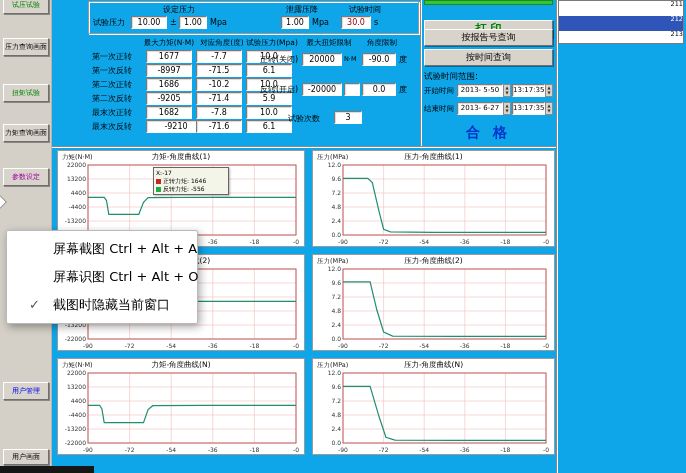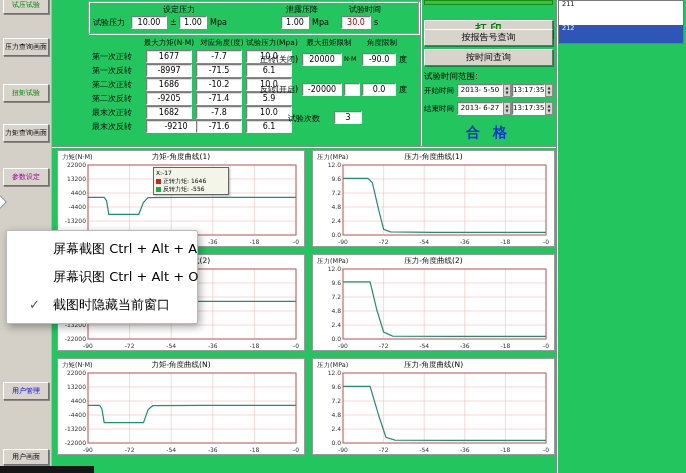--- a/index.html
+++ b/index.html
@@ -1,37 +1,37 @@
 <!DOCTYPE html>
 <html><head>
 <meta charset="utf-8">
 <style>
   * { margin:0; padding:0; box-sizing:border-box; }
   html,body { background:#777; }
   body { font-family:"DejaVu Sans","Liberation Sans",sans-serif; }
-  .app { position:relative; width:686px; height:473px; background:#22c55e; overflow:hidden; color:#000; }
+  .app { position:relative; width:686px; height:473px; background:#0ea5e9; overflow:hidden; color:#000; }
   .abs { position:absolute; }
   .lbl { position:absolute; font-size:8px; white-space:nowrap; line-height:11px; }
   .btn { position:absolute; background:#d8d4cc; border:1px solid; border-color:#ffffff #6f6f6f #6f6f6f #ffffff; box-shadow:1px 1px 0 rgba(0,0,0,.35); text-align:center; cursor:pointer; overflow:hidden; }
   .field { position:absolute; background:#fff; border:1px solid; border-color:#7a7a7a #ffffff #ffffff #7a7a7a; box-shadow:inset 1px 1px 1px rgba(0,0,0,.15); font-size:8px; text-align:center; line-height:11px; height:13px; overflow:hidden; }
   .etched { position:absolute; border:1px solid #9a9a9a; box-shadow:inset 1px 1px 0 #ffffff, 1px 1px 0 #ffffff; }
   .vsep { position:absolute; width:2px; border-left:1px solid #8a8a8a; border-right:1px solid #ffffff; }
   .hsep { position:absolute; height:2px; border-top:1px solid #8a8a8a; border-bottom:1px solid #ffffff; }
   .sidebar { position:absolute; left:0; top:0; width:52px; height:473px; background:#d4d0c8; border-right:1px solid #b8b4ac; }
   .sbtn { left:3px; width:46px; height:18px; font-size:7px; line-height:16px; white-space:nowrap; }
   .splitter { position:absolute; left:-5px; top:197px; width:10px; height:10px; background:#fff; border:1px solid #888; transform:rotate(45deg); }
   .chart-panel { position:absolute; background:#fff; border:1px solid #9a9a9a; }
   .chart-title { position:absolute; top:1px; left:0; right:0; text-align:center; font-size:7.5px; line-height:10px; }
   .chart-unit { position:absolute; top:1px; left:4px; font-size:6.5px; line-height:10px; color:#222; }
   .chart-plot { position:absolute; left:0; top:11px; right:0; bottom:0; }
   .chart-tooltip { position:absolute; left:95px; top:16px; width:76px; background:#f2f5e8; border:1px solid #666; padding:1px 2px; box-shadow:1px 1px 2px rgba(0,0,0,.3); }
   .tt-line { font-size:6px; line-height:8px; white-space:nowrap; }
   .sq { display:inline-block; width:5px; height:5px; margin-right:2px; vertical-align:middle; }
   .report-list { position:absolute; left:558px; top:0; width:126px; height:44px; background:#fff; border:1px solid #7a7a7a; overflow:hidden; }
-  .report-item { height:24px; font-size:6.5px; line-height:7px; padding-left:3px; cursor:pointer; }
+  .report-item { height:15px; font-size:6.5px; line-height:7px; padding-left:3px; cursor:pointer;text-align:right; }
   .report-item.selected { background:#2f55b8; color:#fff; }
   .ctx-menu { position:absolute; left:6px; top:230px; width:192px; background:#ffffff; border:1px solid #b9b9b9; border-radius:2px; box-shadow:2px 3px 8px rgba(0,0,0,.35); padding:4px 0; z-index:50; }
   .ctx-item { position:relative; height:28px; line-height:28px; padding-left:46px; font-size:13px; white-space:nowrap; cursor:pointer; }
   .ctx-check { position:absolute; left:22px; top:0; color:#555; font-size:13px; }
   .verdict { position:absolute; left:424px; top:124px; width:129px; text-align:center; font-size:14px; font-weight:bold; letter-spacing:4px; }
   .spin { position:absolute; width:8px; height:13px; background:#d8d4cc; border:1px solid #8a8a8a; font-size:4px; line-height:5px; text-align:center; color:#333; cursor:pointer; }
   .hdr { position:absolute; font-size:7.5px; white-space:nowrap; line-height:10px; }
   .red-val { color:#a00000; }
   .dark-strip { position:absolute; left:0; top:466px; width:94px; height:7px; background:#161616; }
 </style>

